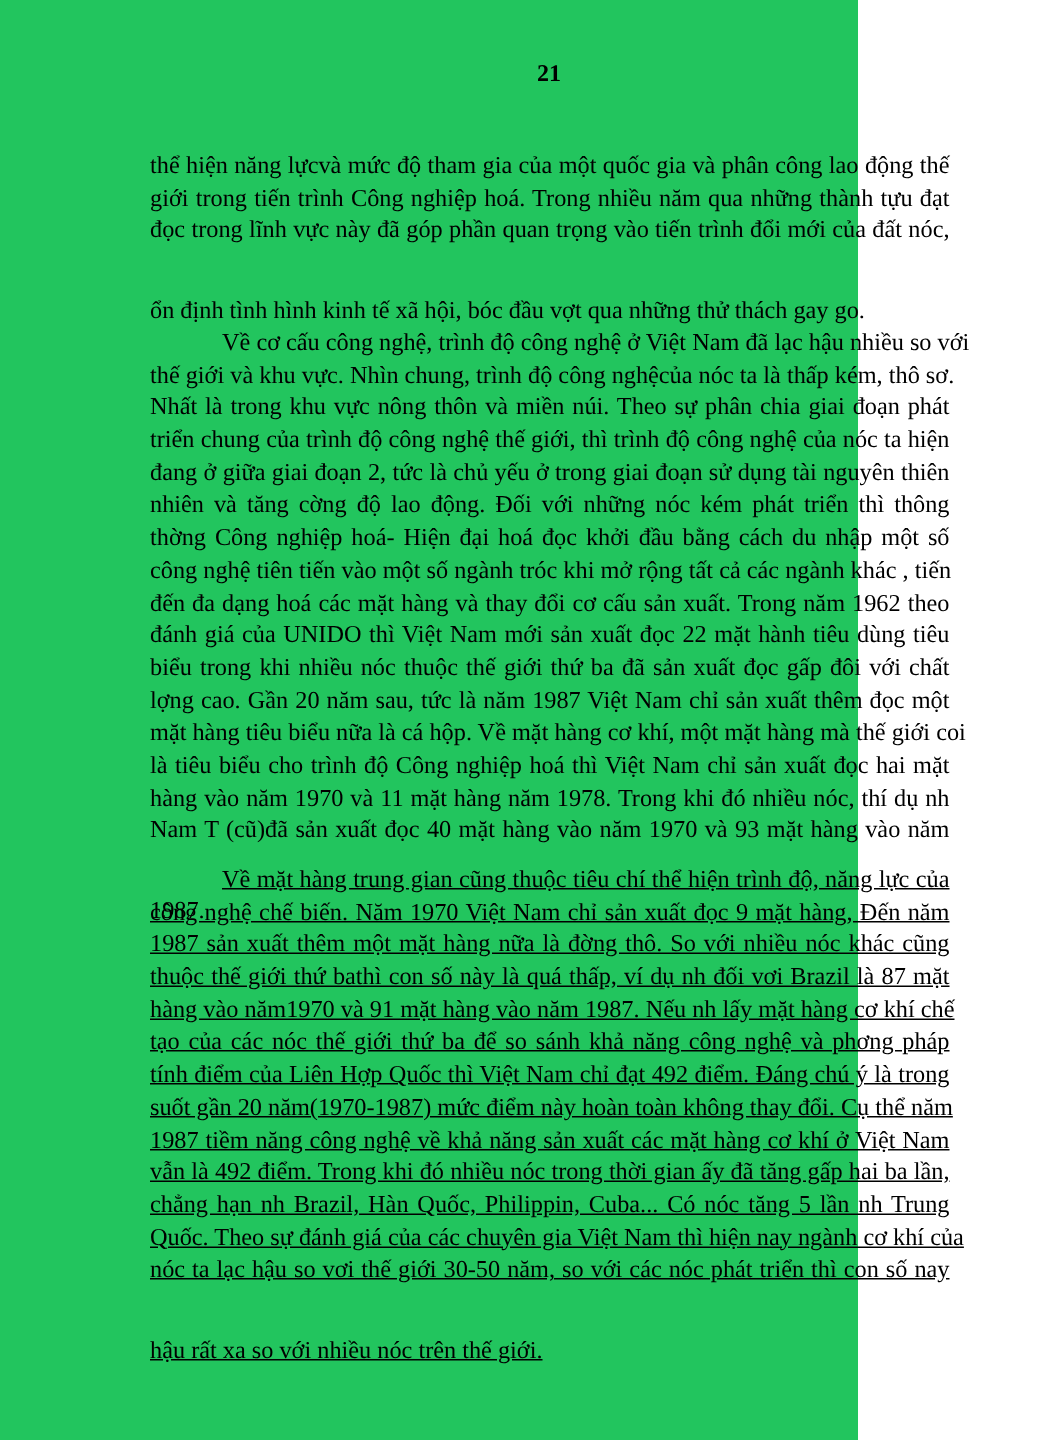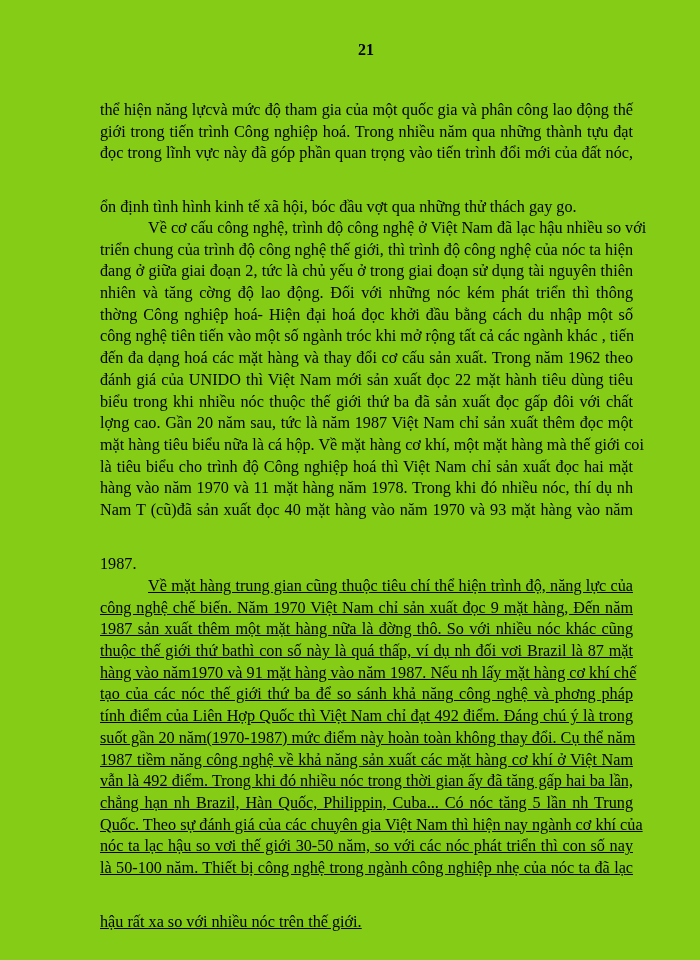--- a/index.html
+++ b/index.html
@@ -12,23 +12,23 @@
       height: 960px;
       position: relative;
       overflow: hidden;
       font-family: "Liberation Serif", "DejaVu Serif", serif;
       color: #000000;
     }
     .page {
       position: absolute;
       left: 0;
       top: 0;
-      width: 700px;
+      width: 572px;
       height: 960px;
-      background: #84cc16;
+      background: #22c55e;
     }
     .page-number {
       position: absolute;
       top: 40px;
       left: 0;
       width: 700px;
       text-align: center;
       font-weight: bold;
       font-size: 16px;
       line-height: 20px;
@@ -66,20 +66,22 @@
 
   <div class="body-text" style="top:100px;">
     <span class="line">thể hiện năng lựcvà mức độ tham gia của một quốc gia và phân công lao động thế</span>
     <span class="line">giới trong tiến trình Công nghiệp hoá. Trong nhiều năm qua những thành tựu đạt</span>
     <span class="line">đọc   trong lĩnh vực này đã góp phần quan trọng vào tiến trình đổi mới của đất nóc,</span>
     <span class="line last">ổn định tình hình kinh tế xã hội, bóc   đầu vợt   qua những thử thách gay go.</span>
   </div>
 
   <div class="body-text" style="top:218px;">
     <span class="line indent">Về cơ cấu công nghệ, trình độ công nghệ ở Việt Nam đã lạc hậu nhiều so với</span>
+    <span class="line">thế giới và khu vực. Nhìn chung, trình độ công nghệcủa nóc   ta là thấp kém, thô sơ.</span>
+    <span class="line">Nhất là trong khu vực nông thôn và miền núi. Theo sự phân chia giai đoạn phát</span>
     <span class="line">triển chung của trình độ công nghệ thế giới, thì trình độ công nghệ của nóc   ta hiện</span>
     <span class="line">đang ở giữa giai đoạn 2, tức là chủ yếu ở trong giai đoạn sử dụng tài nguyên thiên</span>
     <span class="line">nhiên và tăng cờng   độ lao động. Đối với những nóc   kém phát triển thì thông</span>
     <span class="line">thờng   Công nghiệp hoá- Hiện đại hoá đọc   khởi đầu bằng cách du nhập một số</span>
     <span class="line">công nghệ tiên tiến vào một số ngành tróc   khi mở rộng tất cả các ngành khác , tiến</span>
     <span class="line">đến đa dạng hoá các mặt hàng và thay đổi cơ cấu sản xuất. Trong năm 1962 theo</span>
     <span class="line">đánh giá của UNIDO thì Việt Nam mới sản xuất đọc   22 mặt hành tiêu dùng tiêu</span>
     <span class="line">biểu trong khi nhiều nóc   thuộc thế giới thứ ba đã sản xuất đọc   gấp đôi với chất</span>
     <span class="line">lợng   cao. Gần 20 năm sau, tức là năm 1987 Việt Nam chỉ sản xuất thêm đọc   một</span>
     <span class="line">mặt hàng tiêu biểu nữa là cá hộp. Về mặt hàng cơ khí, một mặt hàng mà thế giới coi</span>
@@ -96,17 +98,16 @@
     <span class="line">thuộc thế giới thứ bathì con số này là quá thấp, ví dụ nh   đối vơi Brazil là 87 mặt</span>
     <span class="line">hàng vào năm1970 và 91 mặt hàng vào năm 1987. Nếu nh   lấy mặt hàng cơ khí chế</span>
     <span class="line">tạo của các nóc   thế giới thứ ba để so sánh khả năng công nghệ và phơng   pháp</span>
     <span class="line">tính điểm của Liên Hợp Quốc thì Việt Nam chỉ đạt 492 điểm. Đáng chú ý là trong</span>
     <span class="line">suốt gần  20 năm(1970-1987) mức điểm này hoàn toàn không thay đổi. Cụ thể năm</span>
     <span class="line">1987 tiềm năng công nghệ về khả năng sản xuất các mặt hàng cơ khí ở Việt Nam</span>
     <span class="line">vẫn là 492 điểm. Trong khi đó nhiều nóc   trong thời gian ấy đã tăng gấp hai ba lần,</span>
     <span class="line">chẳng hạn nh   Brazil, Hàn Quốc, Philippin, Cuba...  Có nóc   tăng 5 lần nh   Trung</span>
     <span class="line">Quốc. Theo sự đánh giá của các chuyên gia Việt Nam thì hiện nay ngành cơ khí của</span>
     <span class="line">nóc   ta lạc hậu so vơi thế giới 30-50 năm, so với các nóc   phát triển thì con số nay</span>
-    <span class="line">là 50-100 năm. Thiết bị công nghệ trong ngành công nghiệp nhẹ của nóc   ta đã lạc</span>
     <span class="line last">hậu rất xa so với nhiều nóc   trên thế giới.</span>
   </div>
 
 </div>
 
 </body></html>

